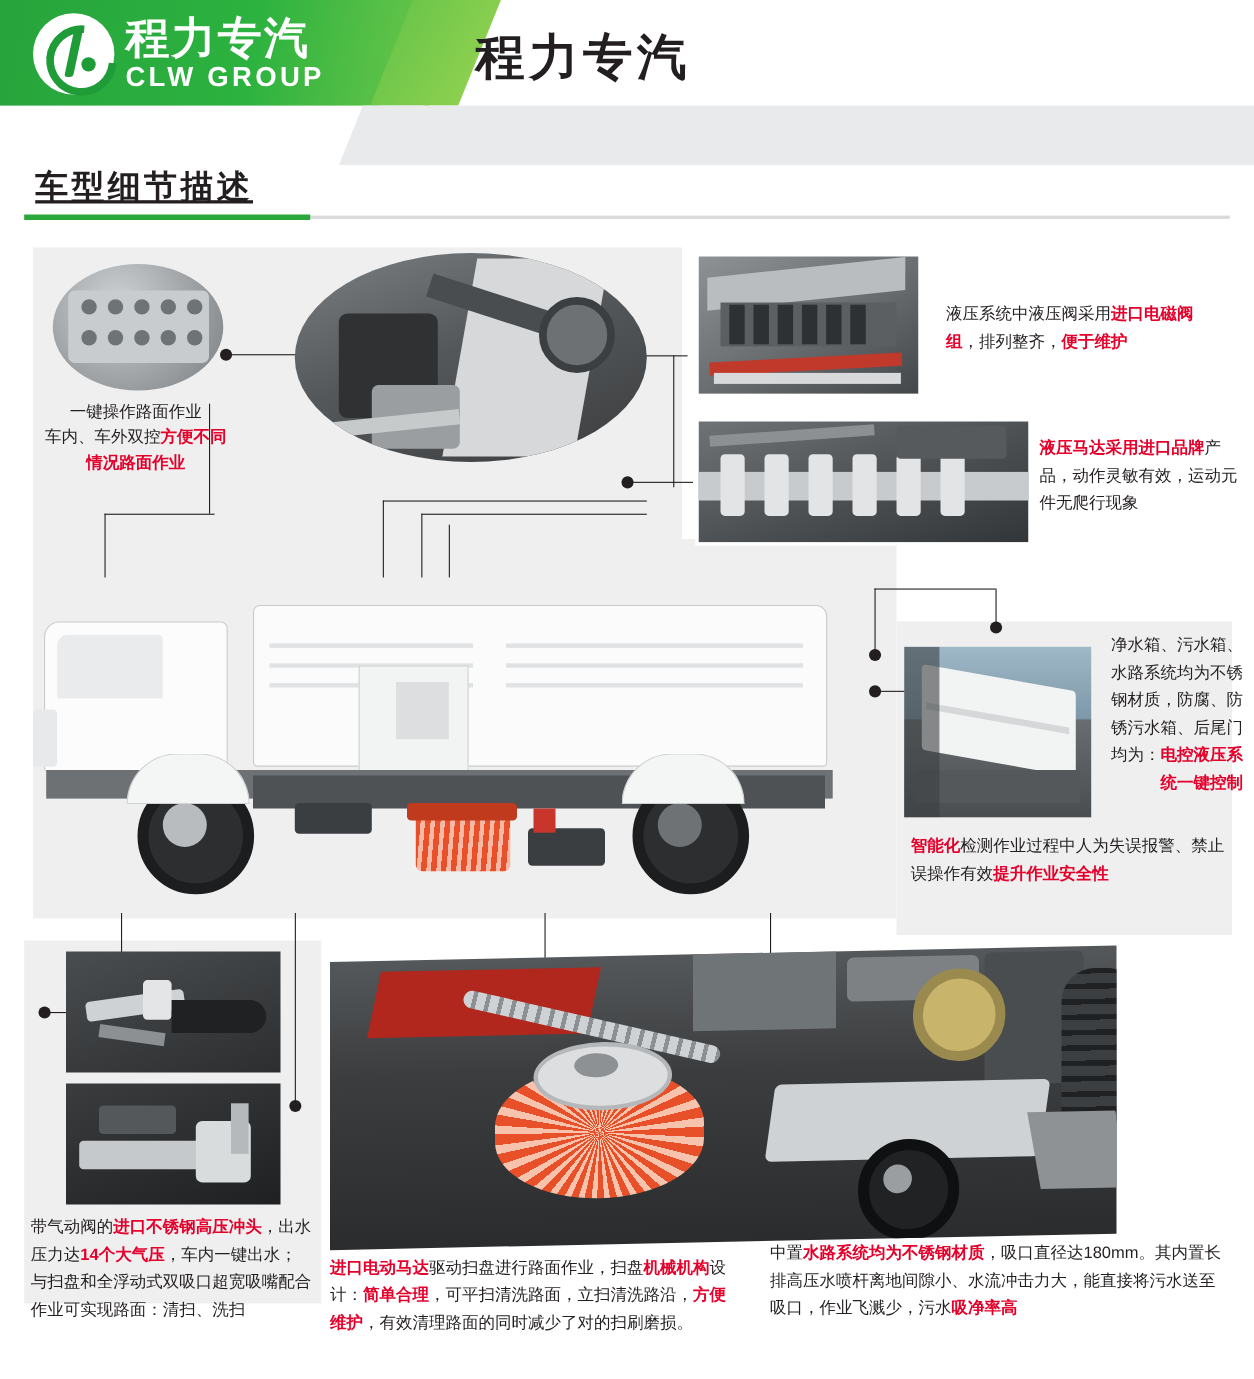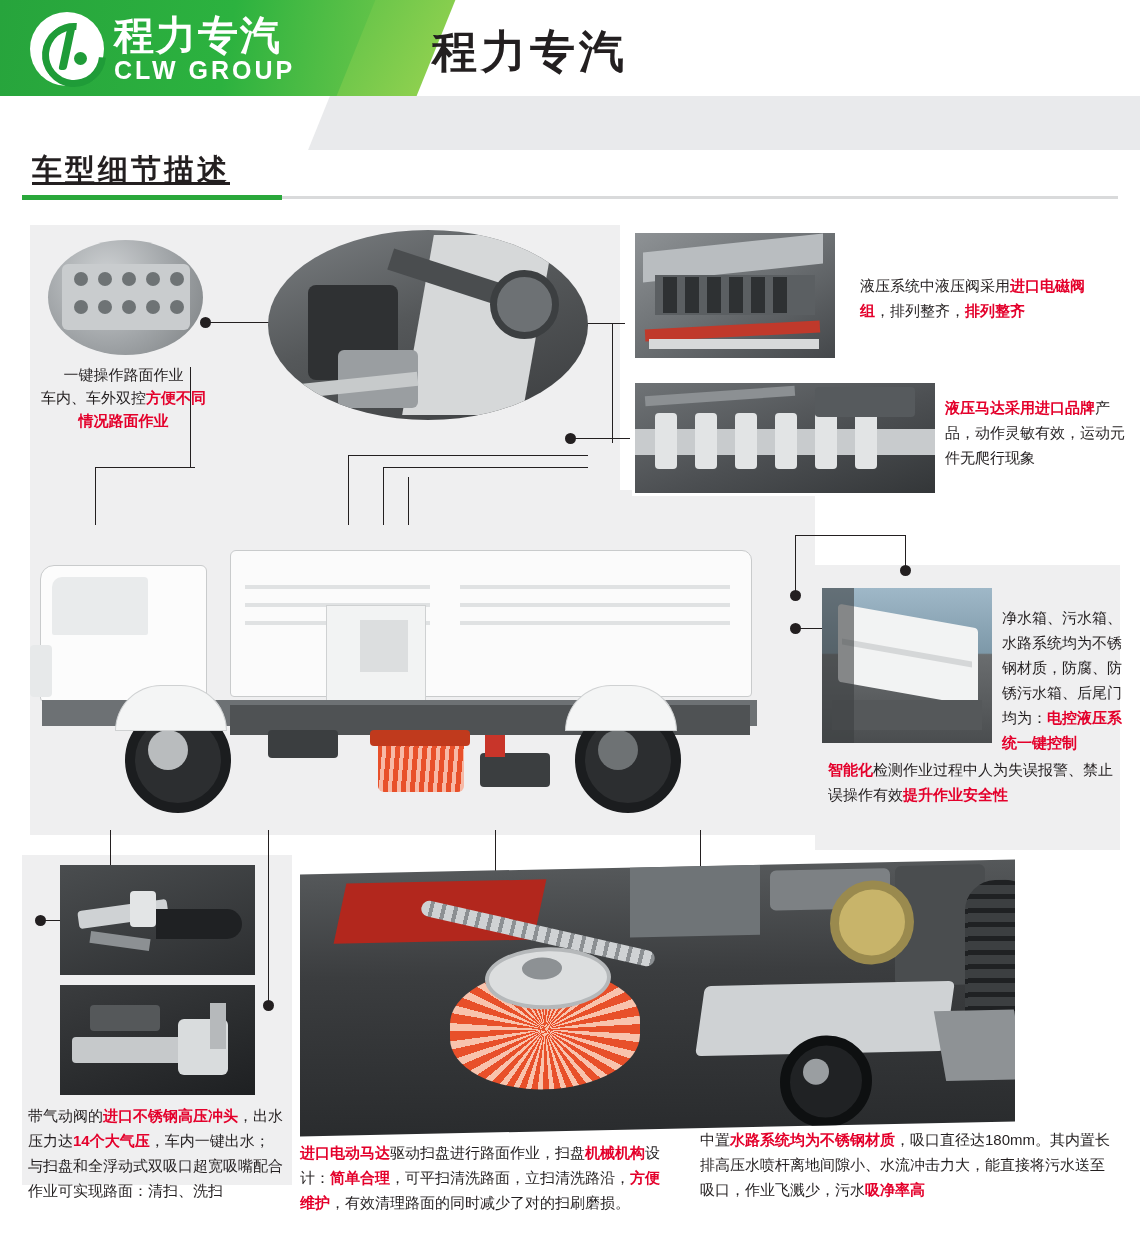--- a/index.html
+++ b/index.html
@@ -181,21 +181,21 @@
 
   <div class="photo" style="left:632px;top:25px;width:200px;height:125px;border:3px solid #ffffff;
               background:linear-gradient(150deg,#8e9295 0%,#6b6f72 50%,#44474a 100%);">
     <div style="position:absolute;left:8px;top:10px;width:180px;height:30px;background:#b9bdc0;transform:skewY(-6deg);"></div>
     <div style="position:absolute;left:20px;top:42px;width:160px;height:40px;background:#5b5f62;"></div>
     <div style="position:absolute;left:28px;top:44px;width:14px;height:36px;background:#2e3133;box-shadow:22px 0 0 #2e3133,44px 0 0 #2e3133,66px 0 0 #2e3133,88px 0 0 #2e3133,110px 0 0 #2e3133;"></div>
     <div style="position:absolute;left:10px;top:92px;width:175px;height:12px;background:#c0392b;transform:rotate(-3deg);"></div>
     <div style="position:absolute;left:14px;top:106px;width:170px;height:10px;background:#d7d9da;"></div>
   </div>
   <div class="cap" style="left:860px;top:68px;width:245px;line-height:25px;">
-    液压系统中液压阀采用<span class="org">进口电磁阀组</span>，排列整齐，<span class="org">排列整齐</span>
+    液压系统中液压阀采用<span class="org">进口电磁阀组</span>，排列整齐，<span class="org">便于维护</span>
   </div>
 
   <div class="photo" style="left:632px;top:175px;width:300px;height:110px;border:3px solid #ffffff;
               background:linear-gradient(160deg,#6f7376 0%,#4c4f52 55%,#333638 100%);">
     <div style="position:absolute;left:0;top:46px;width:300px;height:26px;background:#c8cbcd;"></div>
     <div style="position:absolute;left:20px;top:30px;width:22px;height:56px;background:#e2e4e5;border-radius:4px;box-shadow:40px 0 0 #e2e4e5,80px 0 0 #e2e4e5,120px 0 0 #e2e4e5,160px 0 0 #e2e4e5,200px 0 0 #e2e4e5;"></div>
     <div style="position:absolute;left:10px;top:8px;width:150px;height:10px;background:#8c9093;transform:rotate(-4deg);"></div>
     <div style="position:absolute;left:180px;top:4px;width:100px;height:30px;background:#565a5d;border-radius:4px;"></div>
   </div>
   <div class="cap" style="left:945px;top:190px;width:185px;line-height:25px;">
@@ -232,21 +232,21 @@
     <div style="position:absolute;left:455px;top:210px;width:20px;height:22px;background:#c8352a;"></div>
     <div style="position:absolute;left:238px;top:205px;width:70px;height:28px;background:#3b3e40;border-radius:4px;"></div>
   </div>
 
   <div class="photo" style="left:822px;top:383px;width:170px;height:155px;background:linear-gradient(180deg,#9fb8c8 0%,#7d98a8 42%,#6a6d6f 43%,#4a4d4f 100%);">
     <div style="position:absolute;left:16px;top:28px;width:140px;height:78px;background:#f2f3f3;transform:skewY(10deg);border-radius:4px;"></div>
     <div style="position:absolute;left:20px;top:62px;width:130px;height:6px;background:#d5d7d8;transform:skewY(10deg);"></div>
     <div style="position:absolute;left:10px;top:112px;width:150px;height:30px;background:#55585a;"></div>
     <div style="position:absolute;left:0;top:0;width:32px;height:155px;background:#3c3f41;opacity:.6;"></div>
   </div>
-  <div class="cap" style="left:1002px;top:400px;width:128px;line-height:25px;">
+  <div class="cap" style="left:1002px;top:369px;width:128px;line-height:25px;text-align:right;">
     净水箱、污水箱、水路系统均为不锈钢材质，防腐、防锈污水箱、后尾门均为：<span class="org">电控液压系统一键控制</span>
   </div>
   <div class="cap" style="left:828px;top:552px;width:295px;line-height:25px;">
     <span class="org">智能化</span>检测作业过程中人为失误报警、禁止误操作有效<span class="org">提升作业安全性</span>
   </div>
 
   <div class="photo" style="left:60px;top:660px;width:195px;height:110px;background:linear-gradient(160deg,#4a4d4f 0%,#2c2e30 100%);">
     <div style="position:absolute;left:18px;top:40px;width:90px;height:18px;background:#cfd2d4;transform:rotate(-8deg);border-radius:4px;"></div>
     <div style="position:absolute;left:70px;top:26px;width:26px;height:36px;background:#e3e5e6;border-radius:4px;"></div>
     <div style="position:absolute;left:96px;top:44px;width:86px;height:30px;background:#1f2123;border-radius:0 16px 16px 0;"></div>

